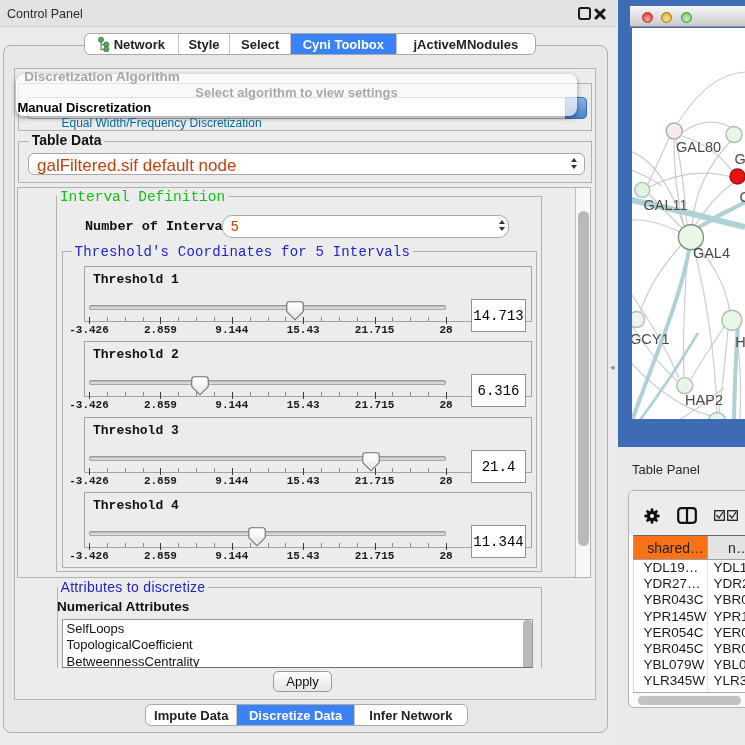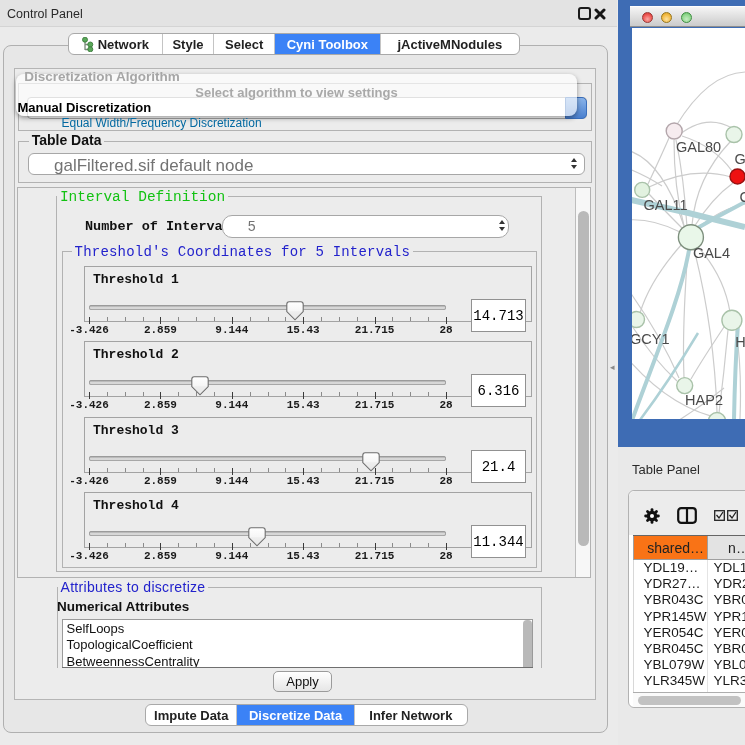--- a/index.html
+++ b/index.html
@@ -16,32 +16,32 @@
 #win { position:absolute; left:3px; top:45px; width:605px; height:688px;
   background:#e7e7e7; border:1px solid #b0b0b0; border-radius:8px; }
 
 
 .tabbar { position:absolute; display:flex; height:22px; background:#ffffff;
   border:1px solid #a9a9a9; border-radius:6px; overflow:hidden; }
 .tabbar .tab { display:flex; align-items:center; justify-content:center;
   font-size:13px; font-weight:bold; color:#222; border-right:1px solid #c4c4c4; }
 .tabbar .tab:last-child { border-right:none; }
 .tabbar .sel { background:#3b82f6; color:#ffffff; }
-#toptabs { left:68px; top:33px; width:452px; }
+#toptabs { left:84px; top:33px; width:452px; }
 #bottabs { left:145px; top:704px; width:323px; }
 
 
 #panel { position:absolute; left:14px; top:68px; width:582px; height:632px;
   background:#ececec; border:1px solid #b5b5b5; }
 
 .grouplab { position:absolute; font-size:14.5px; background:#ececec; padding:0 3px; }
 .gbox { position:absolute; border:1px solid #b2b2b2; }
 
 .combo { position:absolute; background:#ffffff; border:1px solid #a7a7a7; border-radius:4px;
-  font-size:13px; color:#737373; padding:3px 0 0 25px; }
+  font-size:13px; color:#c2410c; padding:3px 0 0 8px; }
 .carrows { position:absolute; width:7px; }
 .carrows .up { width:0; height:0; border-left:3px solid transparent; border-right:3px solid transparent;
   border-bottom:4.5px solid #333; margin-bottom:3px; }
 .carrows .dn { width:0; height:0; border-left:3px solid transparent; border-right:3px solid transparent;
   border-top:4.5px solid #333; }
 
 
 #scrollarea { position:absolute; left:17px; top:187px; width:574px; height:391px;
   border:1px solid #b2b2b2; background:#ececec; overflow:hidden;font-family:Liberation Mono, monospace; }
 #vscroll { position:absolute; right:0; top:0; width:15px; height:389px; background:#f7f7f7; border-left:1px solid #bdbdbd; }

